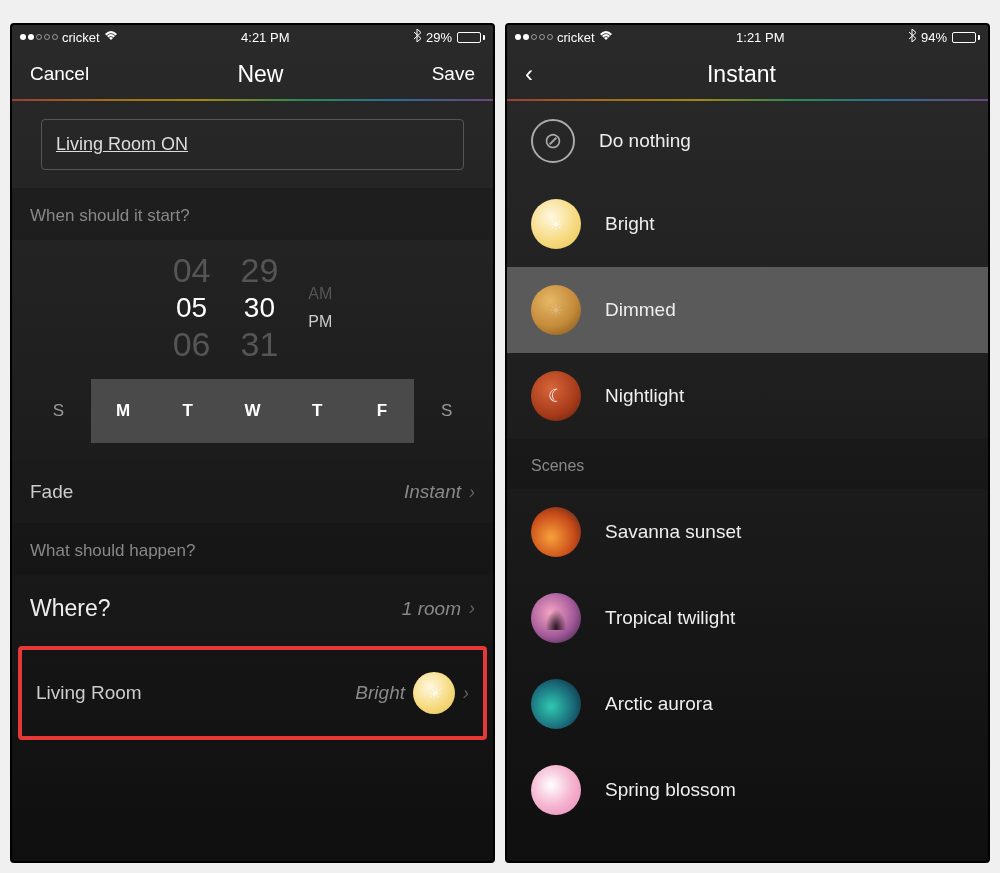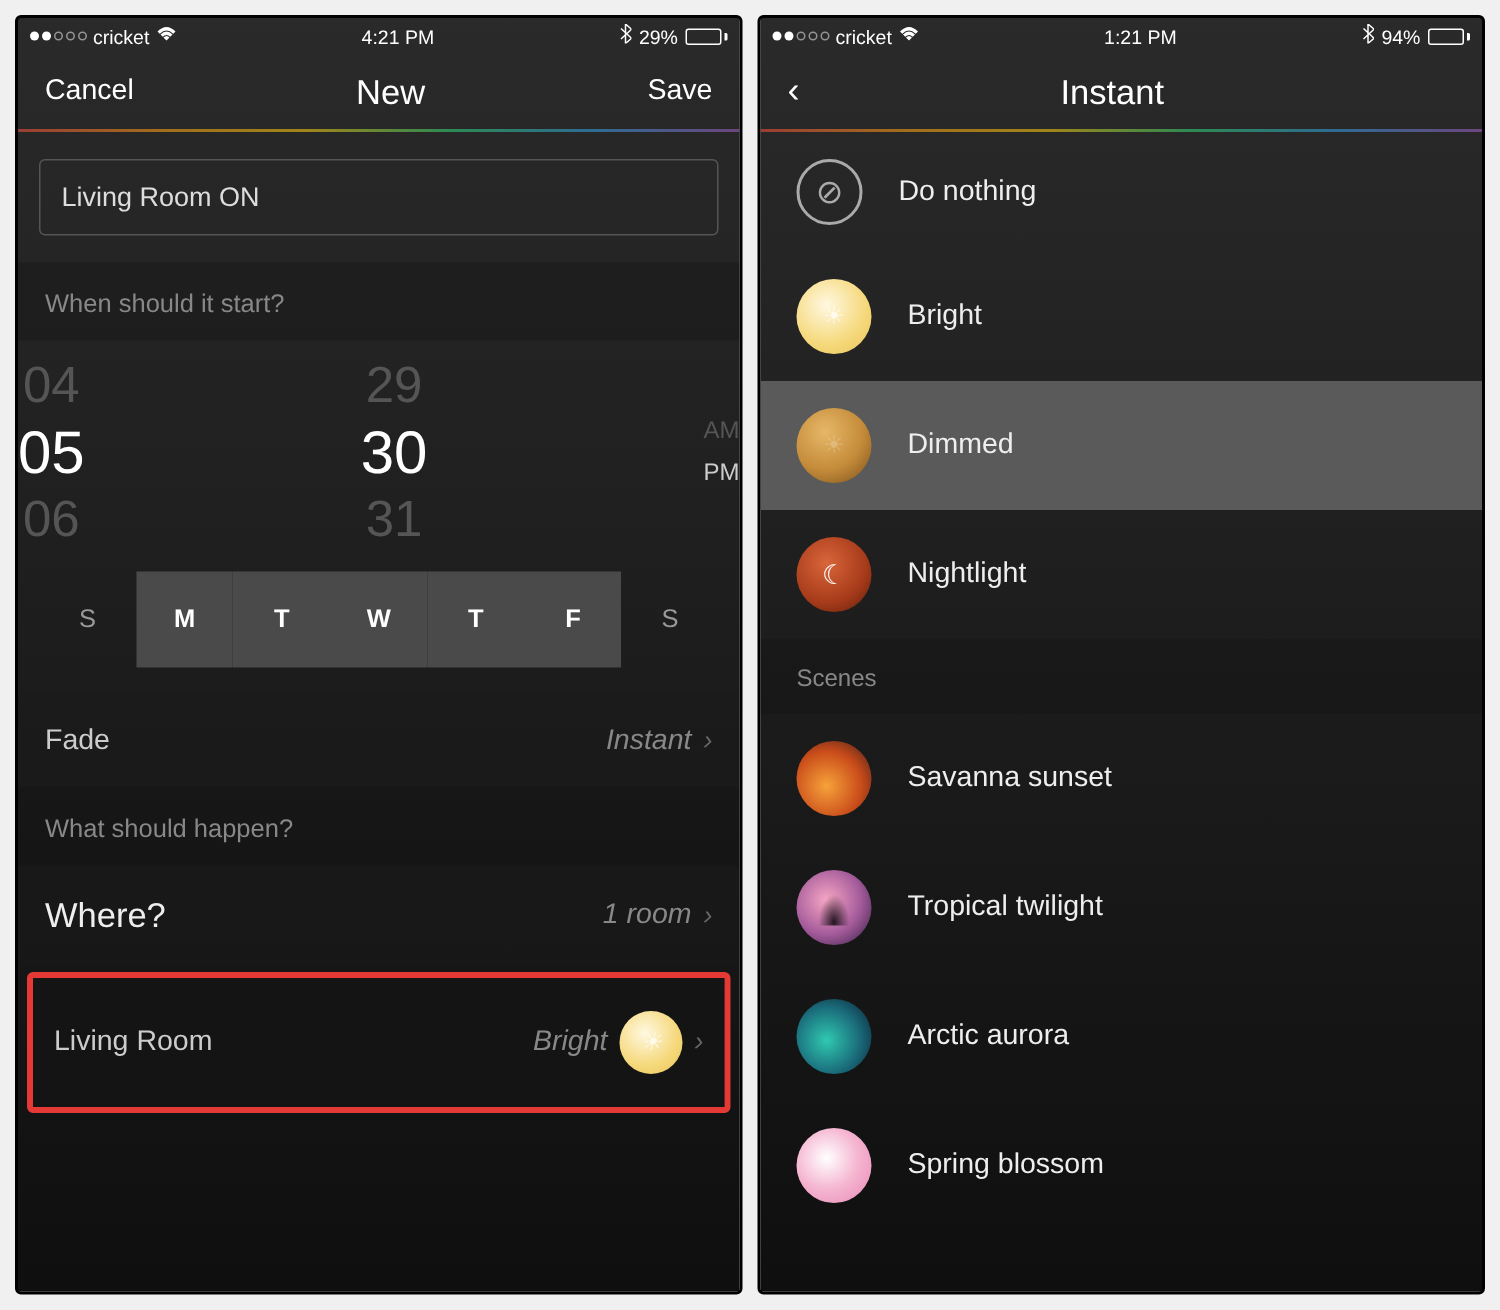--- a/index.html
+++ b/index.html
@@ -15,20 +15,21 @@
   .phone {
     flex: 1;
     background: linear-gradient(180deg, #2a2a2a 0%, #1a1a1a 60%, #0f0f0f 100%);
     border-radius: 4px;
     border: 2px solid #000;
     overflow: hidden;
     position: relative;
     color: #ddd;
     display: flex;
     flex-direction: column;
+    margin-top: 13px;
   }
   .status-bar {
     height: 24px;
     display: flex;
     align-items: center;
     justify-content: space-between;
     padding: 0 8px;
     font-size: 13px;
     color: #fff;
     font-weight: 500;
@@ -59,44 +60,45 @@
   .nav-title { font-size: 23px; font-weight: 300; }
   .nav-save { font-weight: 500; }
   .back-chevron { font-size: 24px; font-weight: 300; }
   .rainbow-line {
     height: 2px;
     background: linear-gradient(90deg, #e74c3c, #f39c12, #f1c40f, #2ecc71, #3498db, #9b59b6);
     opacity: 0.6;
   }
   .content { flex: 1; overflow: hidden; }
   
-  .name-section { padding: 18px 14px; background: rgba(40,40,40,0.3); }
+  .name-section { padding: 18px 29px; background: rgba(40,40,40,0.3); text-decoration: underline; }
   .name-input {
     border: 1px solid #555;
     border-radius: 4px;
     padding: 14px 14px;
     font-size: 18px;
     color: #ddd;
     background: transparent;
   }
   .section-header {
     padding: 18px 18px 14px;
     font-size: 17px;
     color: #888;
     font-weight: 300;
     background: rgba(15,15,15,0.3);
   }
   .time-picker {
     display: flex;
-    justify-content: space-between;
+    justify-content: center;
+    gap: 30px;
     padding: 10px 0 14px;
     align-items: center;
   }
   .time-col { display: flex; flex-direction: column; align-items: center; font-weight: 200; }
-  .time-val { font-size: 40px; color: #fff; line-height: 1.2; }
+  .time-val { font-size: 28px; color: #fff; line-height: 1.2; }
   .time-dim { font-size: 34px; color: #555; line-height: 1.2; }
   .ampm-col { display: flex; flex-direction: column; gap: 10px; font-size: 16px; }
   .ampm-dim { color: #555; }
   .ampm-val { color: #ccc; }
   .days-row {
     display: flex;
     padding: 0 14px 18px;
     gap: 0;
   }
   .day {

